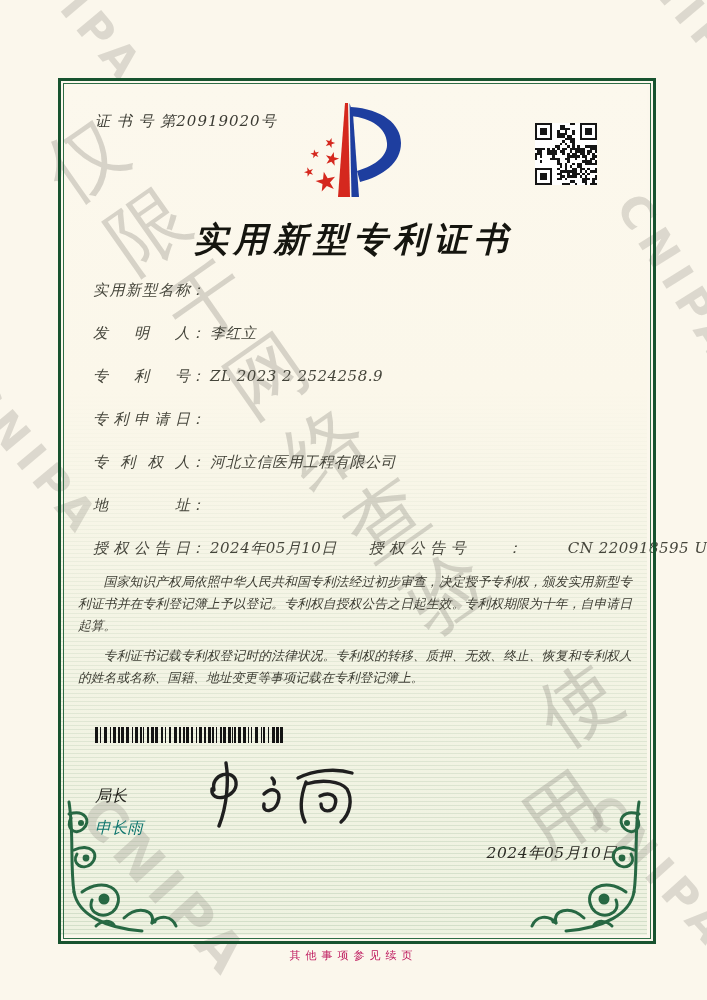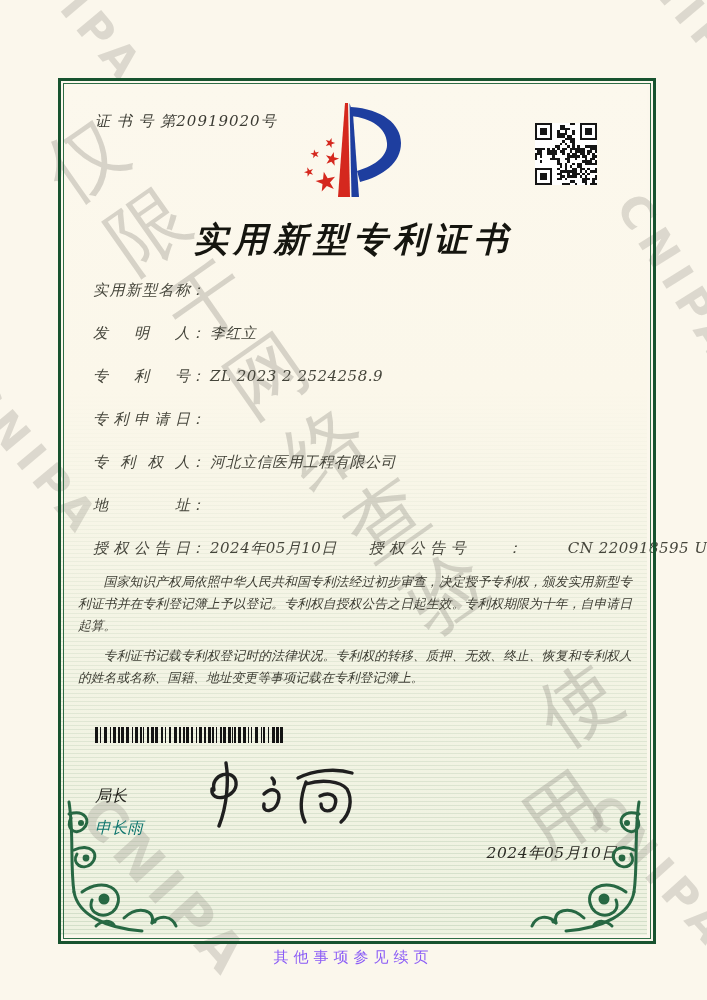--- a/index.html
+++ b/index.html
@@ -52,21 +52,21 @@
 
   .sig-title{position:absolute;left:95px;top:786px;font-size:16px;color:#22221c;}
   .sig-name{position:absolute;left:95px;top:818px;font-size:16px;color:#0f766e;}
   .sig-script{position:absolute;left:190px;top:758px;width:185px;height:76px;}
   .issue-date{position:absolute;left:462px;top:843px;width:180px;text-align:center;
     font-size:15.5px;color:#2b2b24;letter-spacing:.5px;}
 
   .page-info{position:absolute;left:0;right:0;top:906px;text-align:center;
     font-size:12px;color:#586253;letter-spacing:1px;}
   .footer-note{position:absolute;left:0;right:0;top:948px;text-align:center;
-    font-size:15px;color:#8b5cf6;letter-spacing:5px;z-index:2;}
+    font-size:11px;color:#be185d;letter-spacing:5px;z-index:2;}
 
   .ornament{position:absolute;width:118px;height:136px;z-index:2;pointer-events:none;}
   .ornament.bl{left:62px;top:800px;}
   .ornament.br{left:528px;top:800px;transform:scaleX(-1);}
 </style>
 </head>
 <body>
 
 <div class="page">
 

